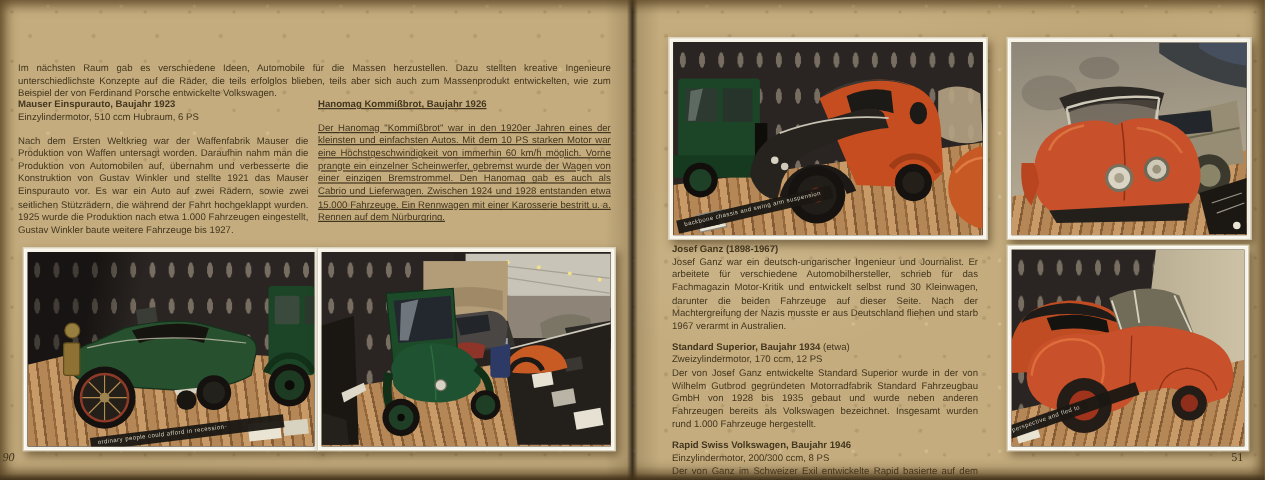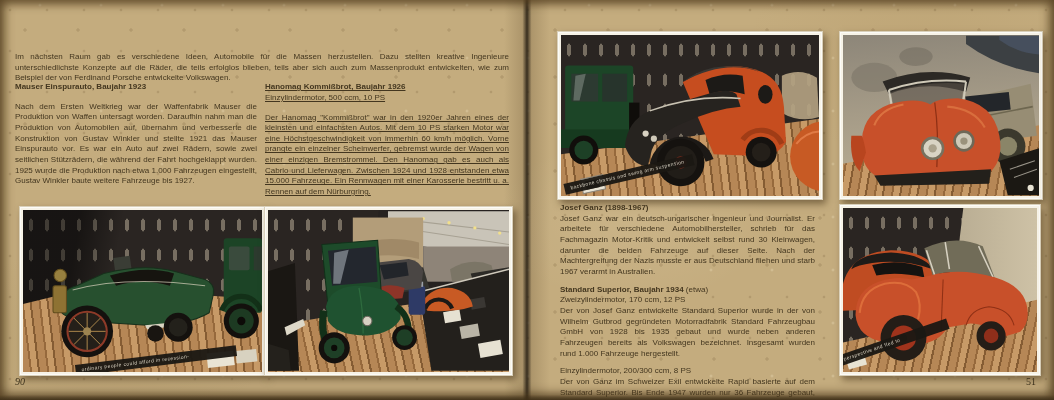--- a/index.html
+++ b/index.html
@@ -28,21 +28,21 @@
   .intro{position:absolute;left:15px;top:24px;width:494px;margin-top:28px;}
   .col{position:absolute;top:82px;}
   .col1{left:15px;width:242px;}
   .col2{left:265px;width:244px;text-decoration:underline;}
   .h{font-weight:bold;font-size:8px;line-height:1.35;}
   .spec{font-size:8px;line-height:1.35;}
   .body{margin-top:9px;}
   .rtext{position:absolute;left:560px;top:203px;width:255px;}
   .sect{margin-bottom:7px;}
   .pagenum{position:absolute;font-family:"Liberation Serif",serif;font-size:10px;color:#3c311c;}
-  .pn-left{left:15px;top:376px;font-style:italic;}
+  .pn-left{left:2px;top:376px;font-style:italic;}
   .pn-right{left:1026px;top:376px;}
 
   
   .photo{position:absolute;background:#f7f3e7;padding:3px;border:1px solid #d9d0ba;
     box-shadow:0 0 0 1px rgba(255,255,255,.65) inset, 3px 4px 7px rgba(66,48,22,.55);}
   .scene{position:relative;width:100%;height:100%;overflow:hidden;background:#262220;}
   .wall{position:absolute;inset:0;background-color:#2a2522;
     background-image:
       radial-gradient(ellipse 4px 11px at 8px 15px, #776e61 0 55%, rgba(0,0,0,0) 62%),
       radial-gradient(ellipse 4px 11px at 0px 0px, #554e42 0 55%, rgba(0,0,0,0) 62%);
@@ -62,26 +62,26 @@
 </head>
 <body>
 
 <div class="book">
   <div class="gutter"></div>
 
   <div class="txt intro">Im nächsten Raum gab es verschiedene Ideen, Automobile für die Massen herzustellen. Dazu stellten kreative Ingenieure unterschiedlichste Konzepte auf die Räder, die teils erfolglos blieben, teils aber sich auch zum Massenprodukt entwickelten, wie zum Beispiel der von Ferdinand Porsche entwickelte Volkswagen.</div>
 
   <div class="col col1">
     <div class="h">Mauser Einspurauto, Baujahr 1923</div>
+    <div class="spec">Einzylindermotor, 510 ccm Hubraum, 6 PS</div>
     <div class="txt body">Nach dem Ersten Weltkrieg war der Waffenfabrik Mauser die Produktion von Waffen untersagt worden. Daraufhin nahm man die Produktion von Automobilen auf, übernahm und verbesserte die Konstruktion von Gustav Winkler und stellte 1921 das Mauser Einspurauto vor. Es war ein Auto auf zwei Rädern, sowie zwei seitlichen Stützrädern, die während der Fahrt hochgeklappt wurden. 1925 wurde die Produktion nach etwa 1.000 Fahrzeugen eingestellt, Gustav Winkler baute weitere Fahrzeuge bis 1927.</div>
   </div>
 
   <div class="col col2">
     <div class="h">Hanomag Kommißbrot, Baujahr 1926</div>
-    <div class="spec">Einzylindermotor, 500 ccm, 10 PS</div>
     <div class="txt body">Der Hanomag "Kommißbrot" war in den 1920er Jahren eines der kleinsten und einfachsten Autos. Mit dem 10 PS starken Motor war eine Höchstgeschwindigkeit von immerhin 60 km/h möglich. Vorne prangte ein einzelner Scheinwerfer, gebremst wurde der Wagen von einer einzigen Bremstrommel. Den Hanomag gab es auch als Cabrio und Lieferwagen. Zwischen 1924 und 1928 entstanden etwa 15.000 Fahrzeuge. Ein Rennwagen mit einer Karosserie bestritt u. a. Rennen auf dem Nürburgring.</div>
   </div>
 
   <div class="photo" style="left:19px;top:206px;width:239px;height:162px;">
     <div class="scene">
       <div class="wall"></div>
       <div class="wall-shade"></div>
       <div class="floor" style="clip-path:polygon(0 100%,0 58%,28% 48%,100% 55%,100% 100%);"></div>
       <svg class="art" viewBox="0 0 231 154">
         <rect x="194" y="26" width="37" height="72" rx="3" fill="#1c4426"></rect>
@@ -252,20 +252,21 @@
     <div class="sect">
       <div class="h">Josef Ganz (1898-1967)</div>
       <div class="txt">Josef Ganz war ein deutsch-ungarischer Ingenieur und Journalist. Er arbeitete für verschiedene Automobilhersteller, schrieb für das Fachmagazin Motor-Kritik und entwickelt selbst rund 30 Kleinwagen, darunter die beiden Fahrzeuge auf dieser Seite. Nach der Machtergreifung der Nazis musste er aus Deutschland fliehen und starb 1967 verarmt in Australien.</div>
     </div>
     <div class="sect">
       <div class="h"><span>Standard Superior, Baujahr 1934</span> <span style="font-weight:normal">(etwa)</span></div>
       <div class="spec">Zweizylindermotor, 170 ccm, 12 PS</div>
       <div class="txt">Der von Josef Ganz entwickelte Standard Superior wurde in der von Wilhelm Gutbrod gegründeten Motorradfabrik Standard Fahrzeugbau GmbH von 1928 bis 1935 gebaut und wurde neben anderen Fahrzeugen bereits als Volkswagen bezeichnet. Insgesamt wurden rund 1.000 Fahrzeuge hergestellt.</div>
     </div>
     <div class="sect">
+      <div class="h">Rapid Swiss Volkswagen, Baujahr 1946</div>
       <div class="spec">Einzylindermotor, 200/300 ccm, 8 PS</div>
       <div class="txt">Der von Ganz im Schweizer Exil entwickelte Rapid basierte auf dem Standard Superior. Bis Ende 1947 wurden nur 36 Fahrzeuge gebaut, dieses Fahrzeug ist die Nr. 11.</div>
     </div>
   </div>
 
   <div class="photo" style="left:839px;top:204px;width:194px;height:164px;">
     <div class="scene">
       <div class="wall-beige"></div>
       <div class="wall wall-pebble-clip"></div>
       <div class="floor" style="clip-path:polygon(0 100%,0 82%,100% 56%,100% 100%);background:repeating-linear-gradient(102deg,#b68756 0 7px,#96693c 7px 9px,#c79a67 9px 15px,#855c33 15px 17px);"></div>

